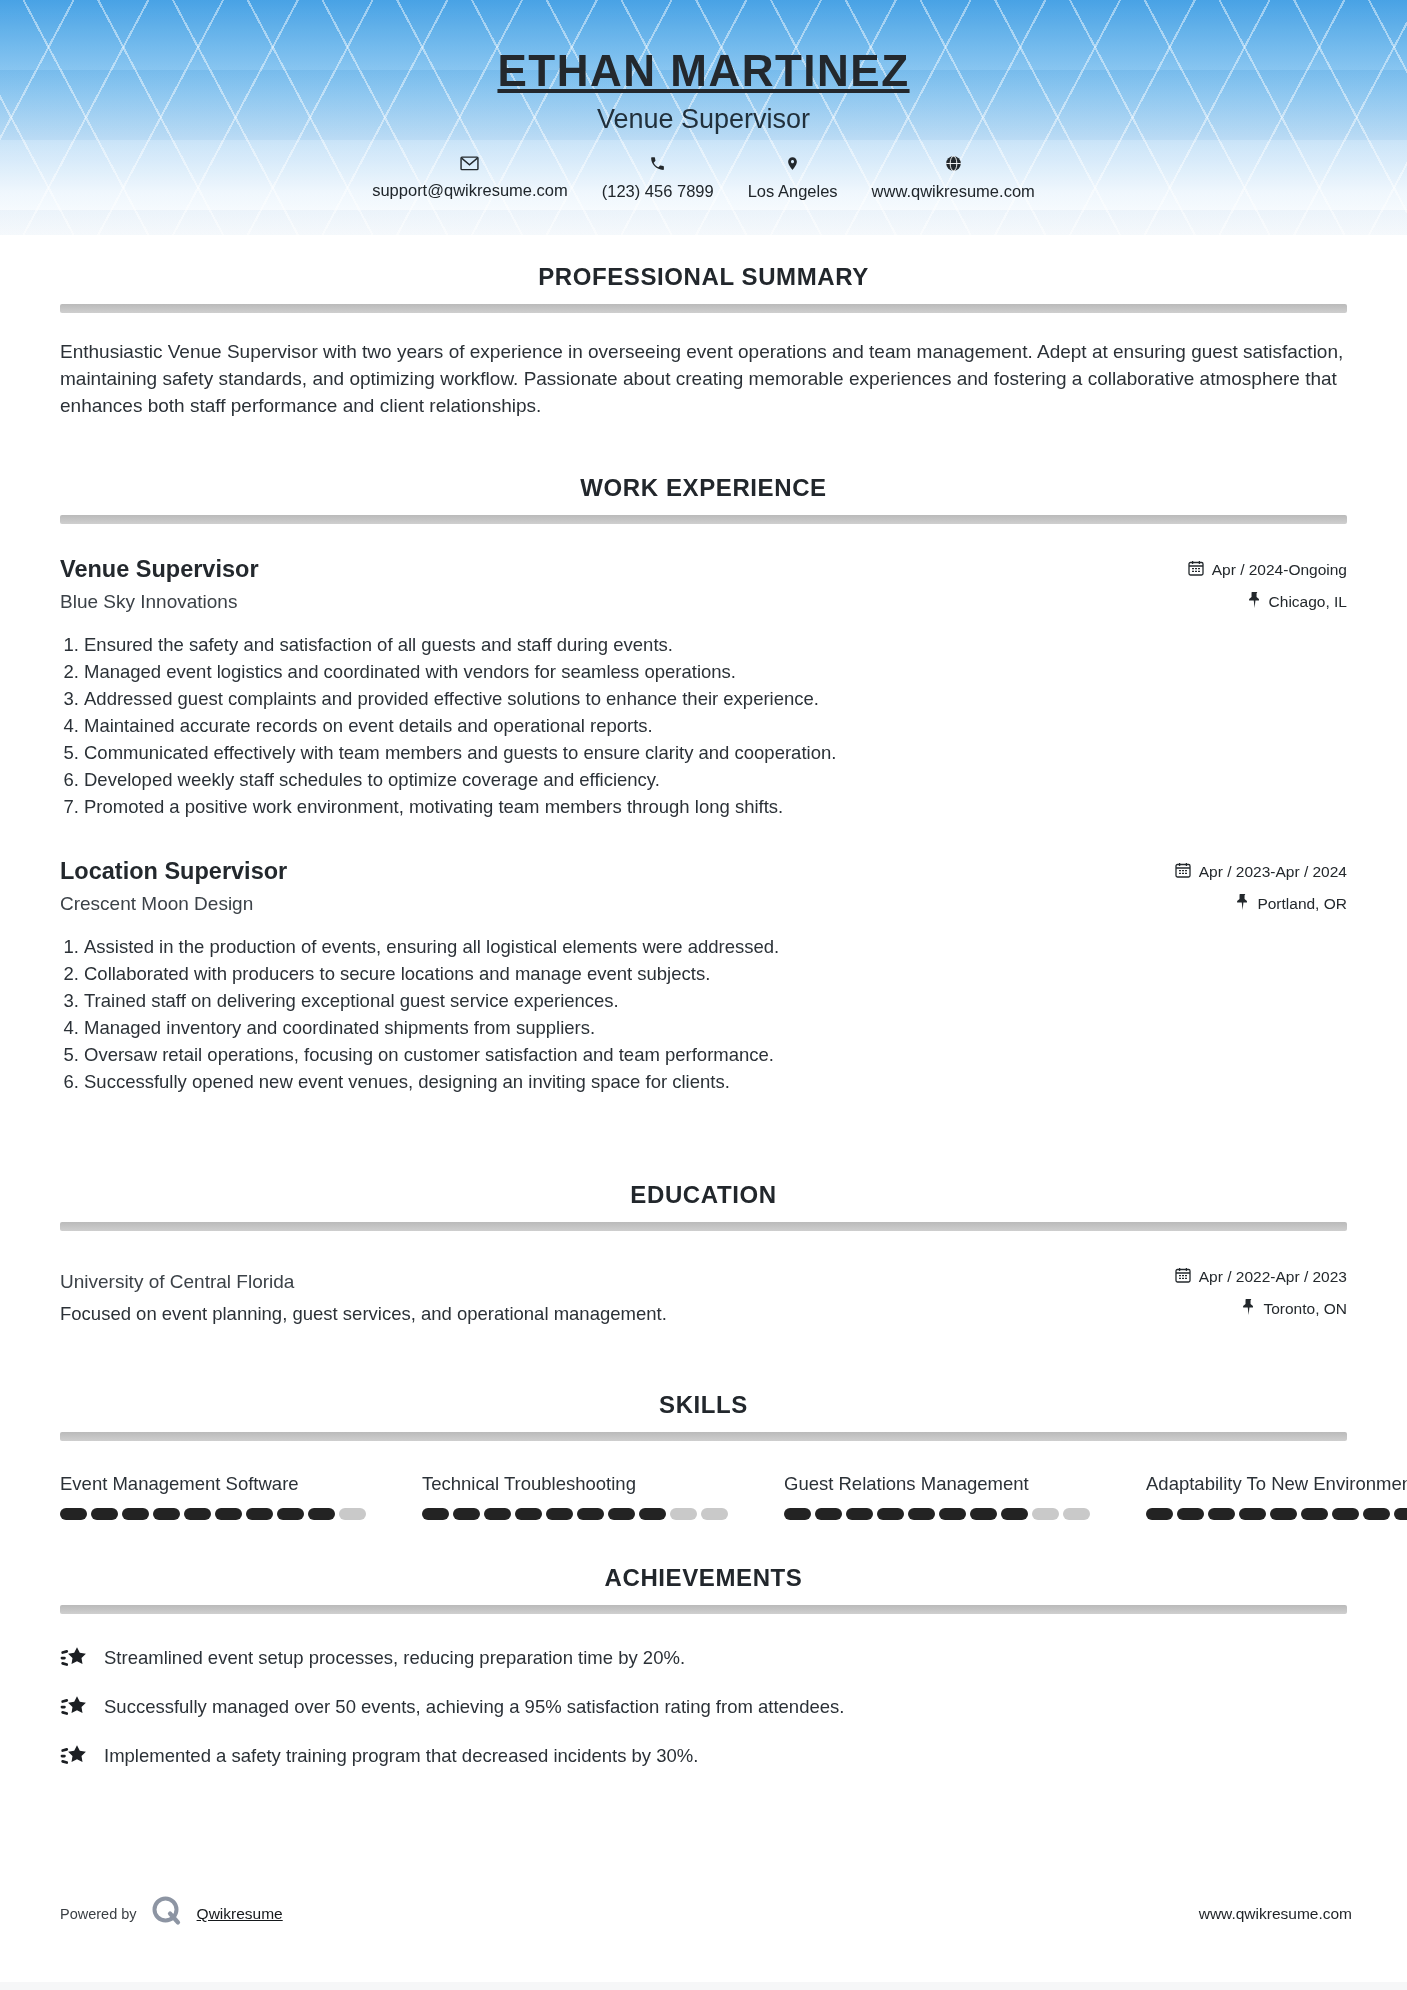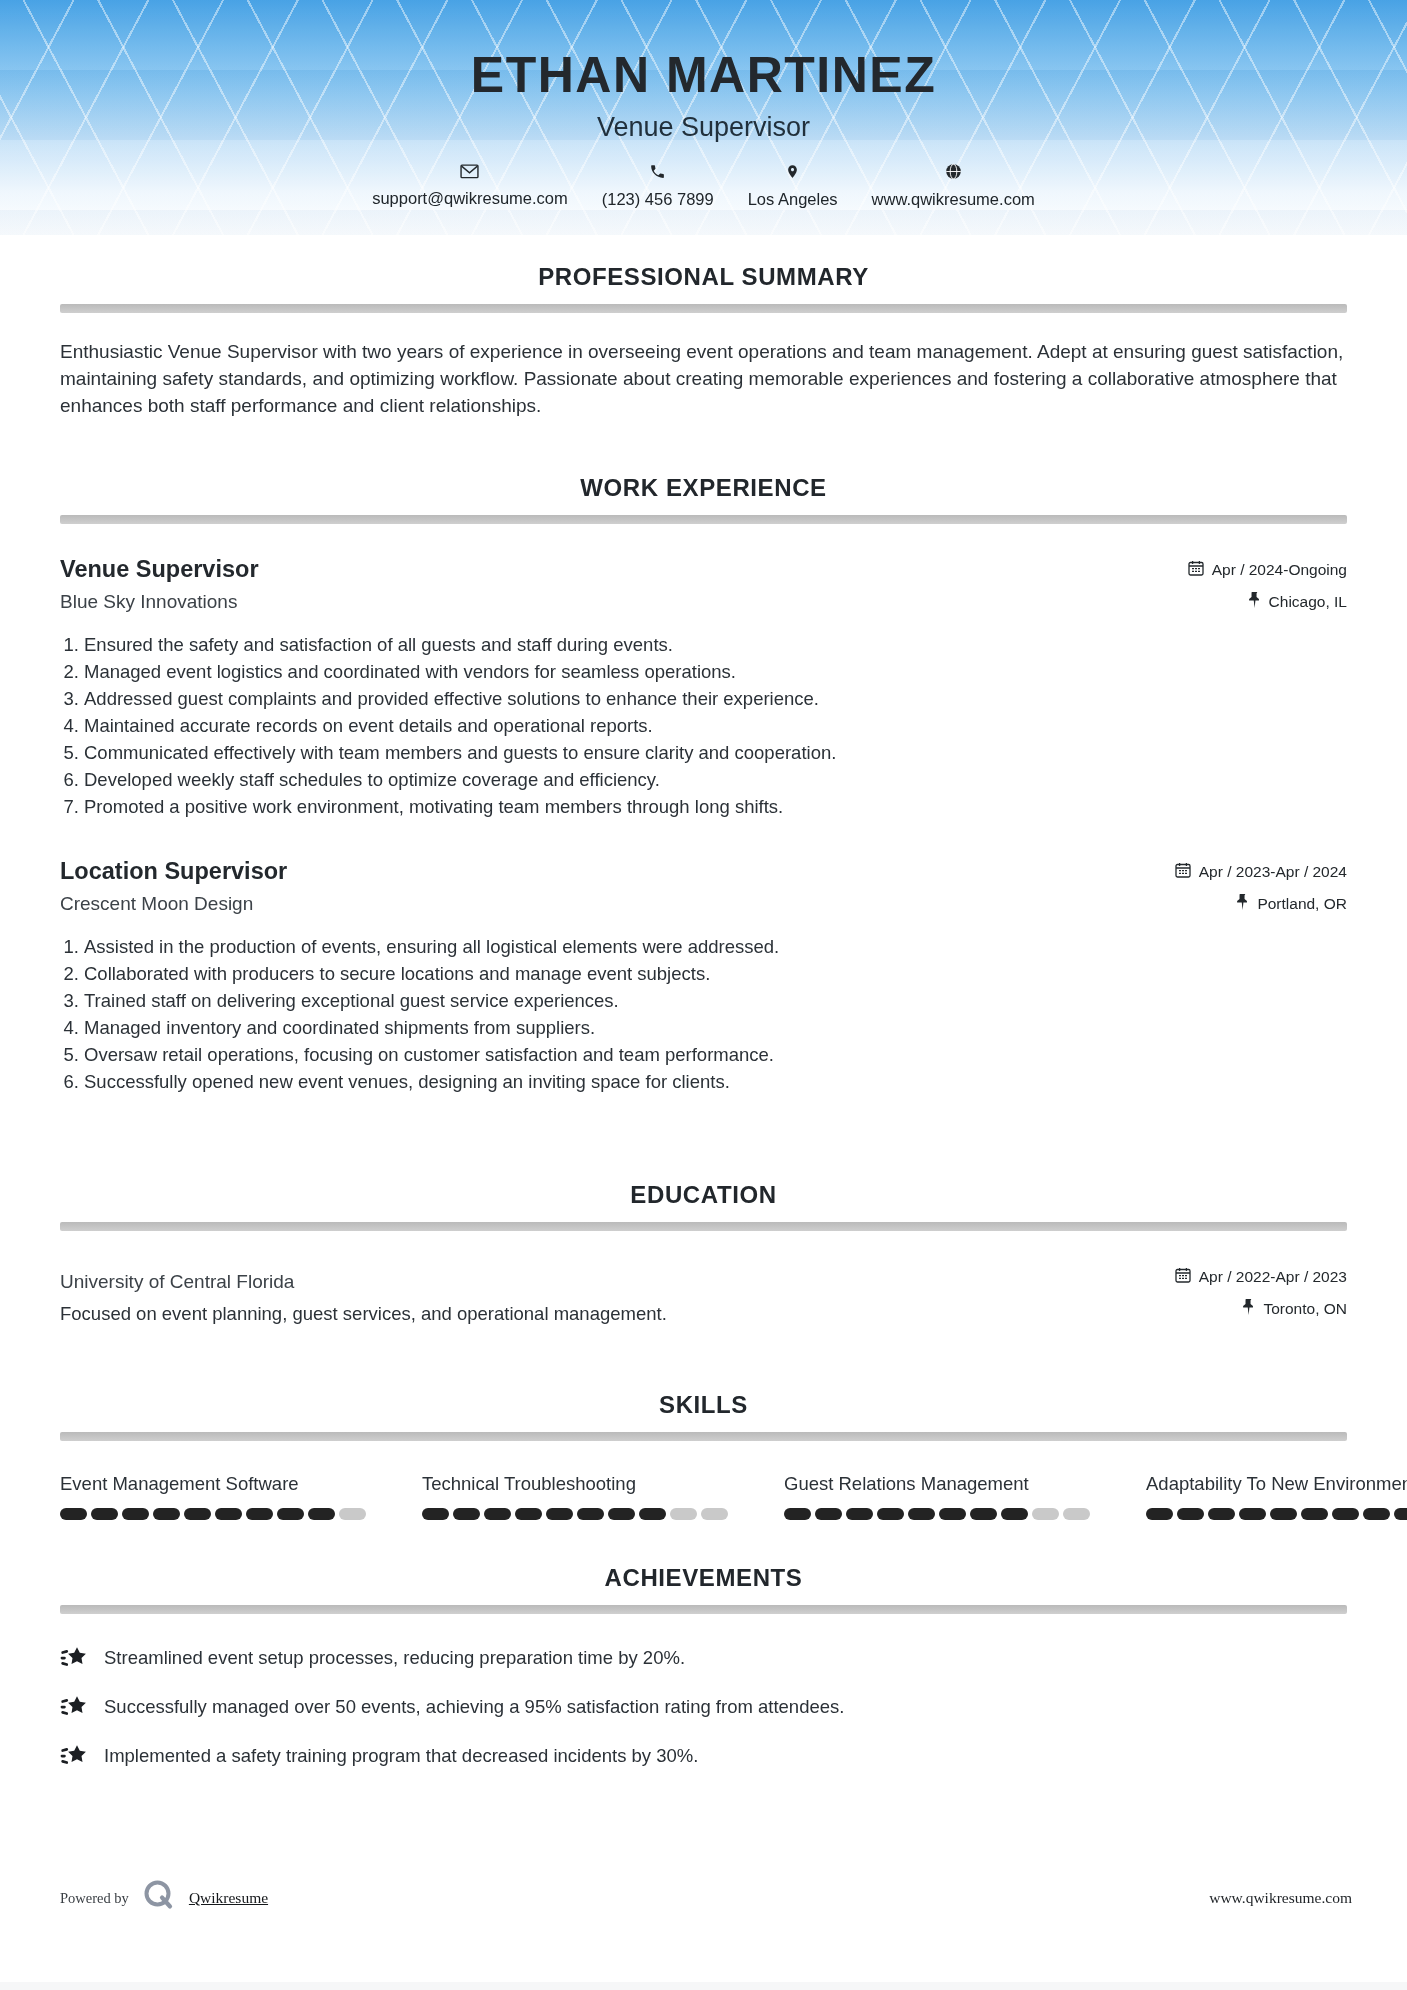--- a/index.html
+++ b/index.html
@@ -13,21 +13,21 @@
     background:linear-gradient(180deg,#3498e2 0%,#5fb0ea 18%,#8ec9f2 38%,#c8e3f8 62%,#eef6fd 82%,#ffffff 100%);
   }
   .header .lattice {
     position:absolute; inset:0;
     background-image:
       repeating-linear-gradient(62deg, rgba(255,255,255,0) 0 64px, rgba(255,255,255,.45) 64px 66px),
       repeating-linear-gradient(118deg, rgba(255,255,255,0) 0 64px, rgba(255,255,255,.45) 64px 66px),
       repeating-linear-gradient(180deg, rgba(255,255,255,.10) 0 70px, rgba(55,125,190,.05) 70px 140px);
   }
   .header-inner { position:relative; padding-top:46px; }
-  .person-name { font-size:50px; font-weight:800; letter-spacing:1.5px; color:#23282d; }
+  .person-name { font-size:44px; font-weight:800; letter-spacing:1.5px; color:#23282d;text-decoration:underline; }
   .person-title { margin-top:8px; font-size:27px; font-weight:500; color:#21303c; }
   .contact-row { margin-top:20px; display:flex; justify-content:center; align-items:center; gap:34px; }
   .contact-item { display:flex; align-items:center; gap:10px; font-size:16.5px; font-weight:500; color:#20262b;flex-direction:column; }
   .contact-item svg { display:block; }
 
   
   .content { padding:0 60px; }
   .section-heading { text-align:center; font-size:24px; font-weight:800; letter-spacing:.6px; color:#22272c; }
   .section-rule { height:9px; margin-top:13px; border-radius:2px; background:linear-gradient(180deg,#bababa,#cfcfcf); }
 
@@ -56,21 +56,21 @@
   .dot { width:27px; height:11.5px; border-radius:6px; background:#c9c9c9; }
   .dot.filled { background:#232323; }
 
   .achievements-section { margin-top:44px; }
   .ach-list { margin-top:30px; }
   .ach-row { display:flex; align-items:center; gap:16px; margin-bottom:21px; }
   .ach-row svg { flex-shrink:0; display:block; }
   .ach-text { font-size:18.5px; color:#2b3137; }
 
   
-  .footer { position:absolute; left:60px; right:55px; bottom:72px; display:flex; justify-content:space-between; align-items:center;font-family:Liberation Serif, serif; }
+  .footer { position:absolute; left:60px; right:55px; bottom:56px; display:flex; justify-content:space-between; align-items:center; }
   .footer-left { display:flex; align-items:center; gap:12px; }
   .powered-by { font-size:14.5px; color:#3a3f44; }
   .brand-link { font-size:15.5px; color:#15181b; text-decoration:underline; cursor:pointer; }
   .footer-url { font-size:15.5px; color:#1e2226; }
   .bottom-strip { position:absolute; left:0; right:0; bottom:0; height:8px; background:#f6f7f8; }
 </style>
 </head>
 <body>
 
 <div class="page">

